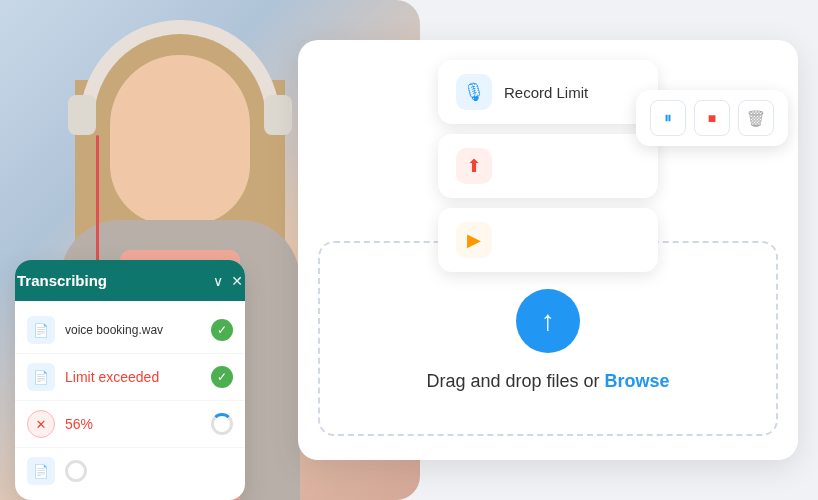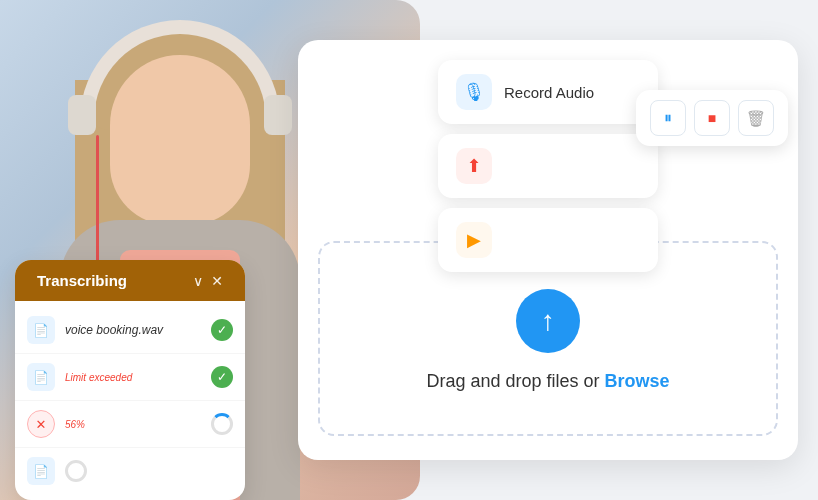--- a/index.html
+++ b/index.html
@@ -238,22 +238,22 @@
       top: 260px;
       left: 15px;
       width: 230px;
       background: white;
       border-radius: 16px;
       box-shadow: 0 8px 24px rgba(0,0,0,0.12);
       overflow: hidden;
     }
 
     .transcribing-header {
-      background: #a16207;
-      padding: 12px 22px;
+      background: #0f766e;
+      padding: 12px 2px;
       display: flex;
       align-items: center;
       justify-content: space-between;
     }
 
     .transcribing-title {
       color: white;
       font-weight: 600;
       font-size: 15px;
     }
@@ -294,34 +294,33 @@
       font-size: 13px;
       flex-shrink: 0;
     }
 
     .trans-file-icon.blue { background: #e8f4ff; color: #2196f3; }
     .trans-file-icon.red-border { background: #fff0f0; color: #f44336; border: 1.5px solid #ffb3b3; border-radius: 50%; }
 
     .trans-info {
       flex: 1;
       min-width: 0;
-      font-style: italic;
     }
 
     .trans-name {
       font-size: 12px;
       color: #333;
       font-weight: 500;
       white-space: nowrap;
       overflow: hidden;
       text-overflow: ellipsis;
     }
 
     .trans-sub {
-      font-size: 10px;
+      font-size: 14px;
       color: #f44336;
     }
 
     .trans-status {
       display: flex;
       align-items: center;
       justify-content: center;
       flex-shrink: 0;
     }
 
@@ -385,21 +384,21 @@
   <div class="cord"></div>
 </div>
 
 <div class="main-panel">
 
   <div class="dotted-border"></div>
 
   <div class="action-buttons">
     <button class="action-btn">
       <div class="btn-icon blue">🎙</div>
-      <span>Record Audio</span>
+      <span>Record Limit</span>
     </button>
     <button class="action-btn">
       <div class="btn-icon red">⬆</div>
     </button>
     <button class="action-btn">
       <div class="btn-icon orange">▶</div>
     </button>
   </div>
 
   <div class="upload-area">

